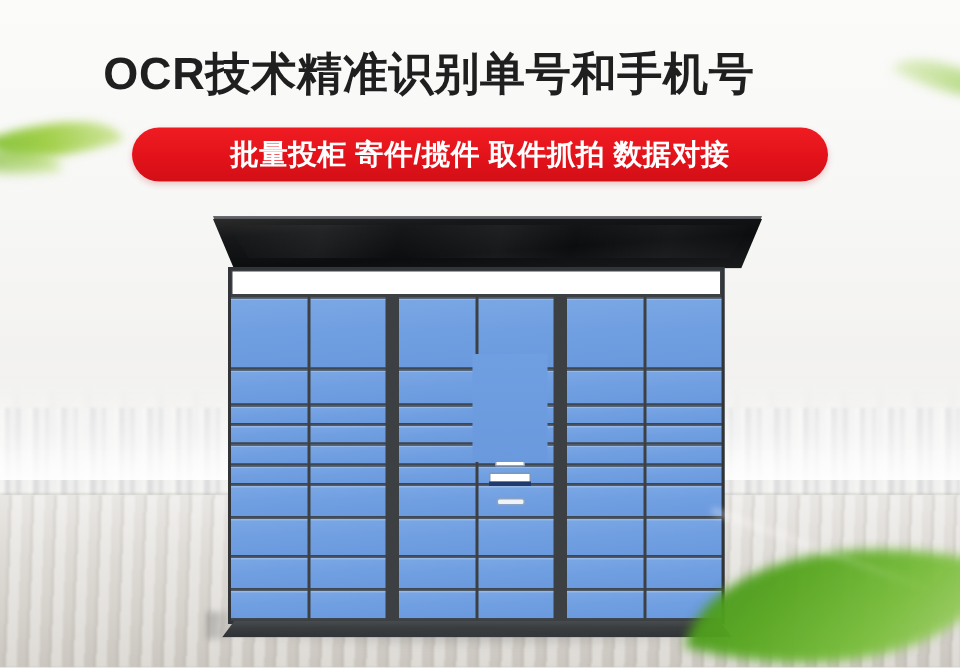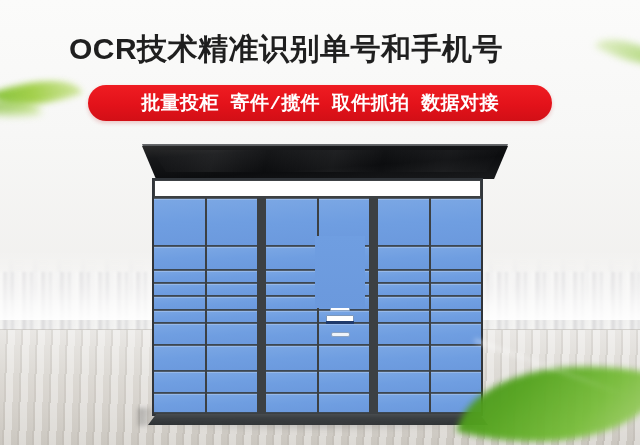--- a/index.html
+++ b/index.html
@@ -102,21 +102,20 @@
     position:absolute;left:0;top:29px;width:572px;text-align:center;
     font-size:30px;font-weight:bold;color:#1f1f1f;letter-spacing:.5px;
     white-space:nowrap;
   }
   .pill{
     position:absolute;left:88px;top:85px;width:464px;height:36px;
     background:linear-gradient(180deg,#ef1c22 0%,#e3121a 55%,#d20f16 100%);
     border-radius:18px;
     display:flex;align-items:center;justify-content:center;
     box-shadow:0 2px 4px rgba(190,20,25,.22);
-    font-family:Liberation Mono, monospace;
   }
   .pill-text{
     color:#ffffff;font-size:19px;font-weight:bold;white-space:nowrap;letter-spacing:.4px;
   }
 
   
   #cabinet{position:absolute;left:0;top:0;width:640px;height:445px;}
 
   .canopy{
     position:absolute;left:142px;top:146px;width:366px;height:33px;

